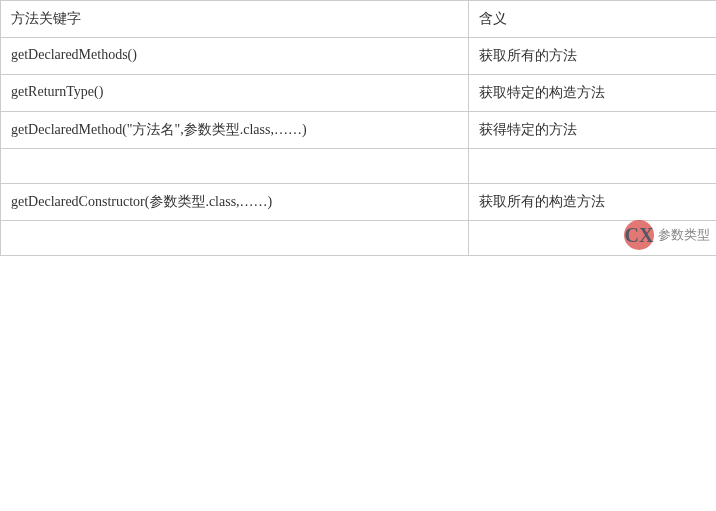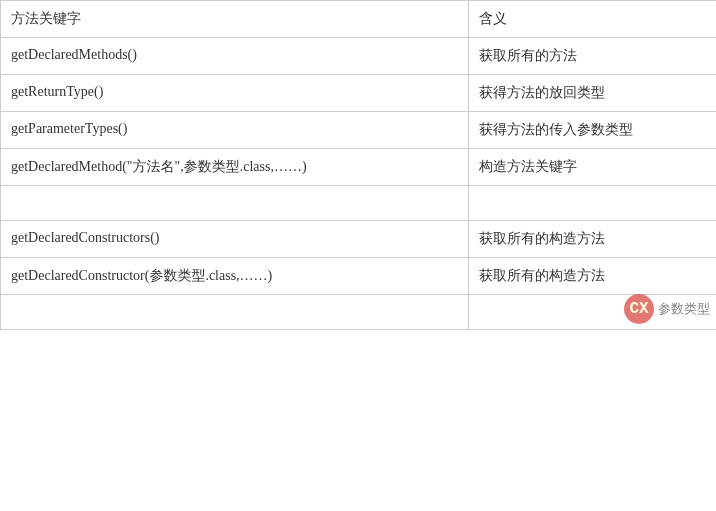--- a/index.html
+++ b/index.html
@@ -36,27 +36,27 @@
     align-items: center;
     gap: 4px;
     opacity: 0.72;
     pointer-events: none;
   }
   .watermark .wm-icon {
     width: 30px;
     height: 30px;
     border-radius: 50%;
     background: #d9443f;
-    color: #fef9c3;
+    color: #0f172a;
     display: flex;
     align-items: center;
     justify-content: center;
-    font-family: Liberation Mono, monospace;
+    font-family: Liberation Serif, serif;
     font-weight: bold;
-    font-size: 16px;
+    font-size: 20px;
   }
   .watermark .wm-text {
     font-family: "Microsoft YaHei", sans-serif;
     font-size: 13px;
     color: #555;
     line-height: 1.1;
   }
 </style>
 </head>
 <body>
@@ -70,37 +70,29 @@
     <tr>
       <td>方法关键字</td>
       <td>含义</td>
     </tr>
     <tr>
       <td class="mono">getDeclaredMethods()</td>
       <td>获取所有的方法</td>
     </tr>
     <tr>
       <td class="mono">getReturnType()</td>
-      <td>获得方法的放回类型</td>
-    </tr>
-    <tr>
-      <td class="mono">getParameterTypes()</td>
-      <td>获得方法的传入参数类型</td>
+      <td>获取特定的构造方法</td>
     </tr>
     <tr>
       <td class="mono">getDeclaredMethod("方法名",参数类型.class,……)</td>
-      <td>构造方法关键字</td>
+      <td>获得特定的方法</td>
     </tr>
     <tr>
       <td>&nbsp;</td>
       <td>&nbsp;</td>
-    </tr>
-    <tr>
-      <td class="mono">getDeclaredConstructors()</td>
-      <td>获取所有的构造方法</td>
     </tr>
     <tr>
       <td class="mono">getDeclaredConstructor(参数类型.class,……)</td>
       <td>获取所有的构造方法</td>
     </tr>
     <tr>
       <td>&nbsp;</td>
       <td>&nbsp;</td>
     </tr>
   </tbody>

